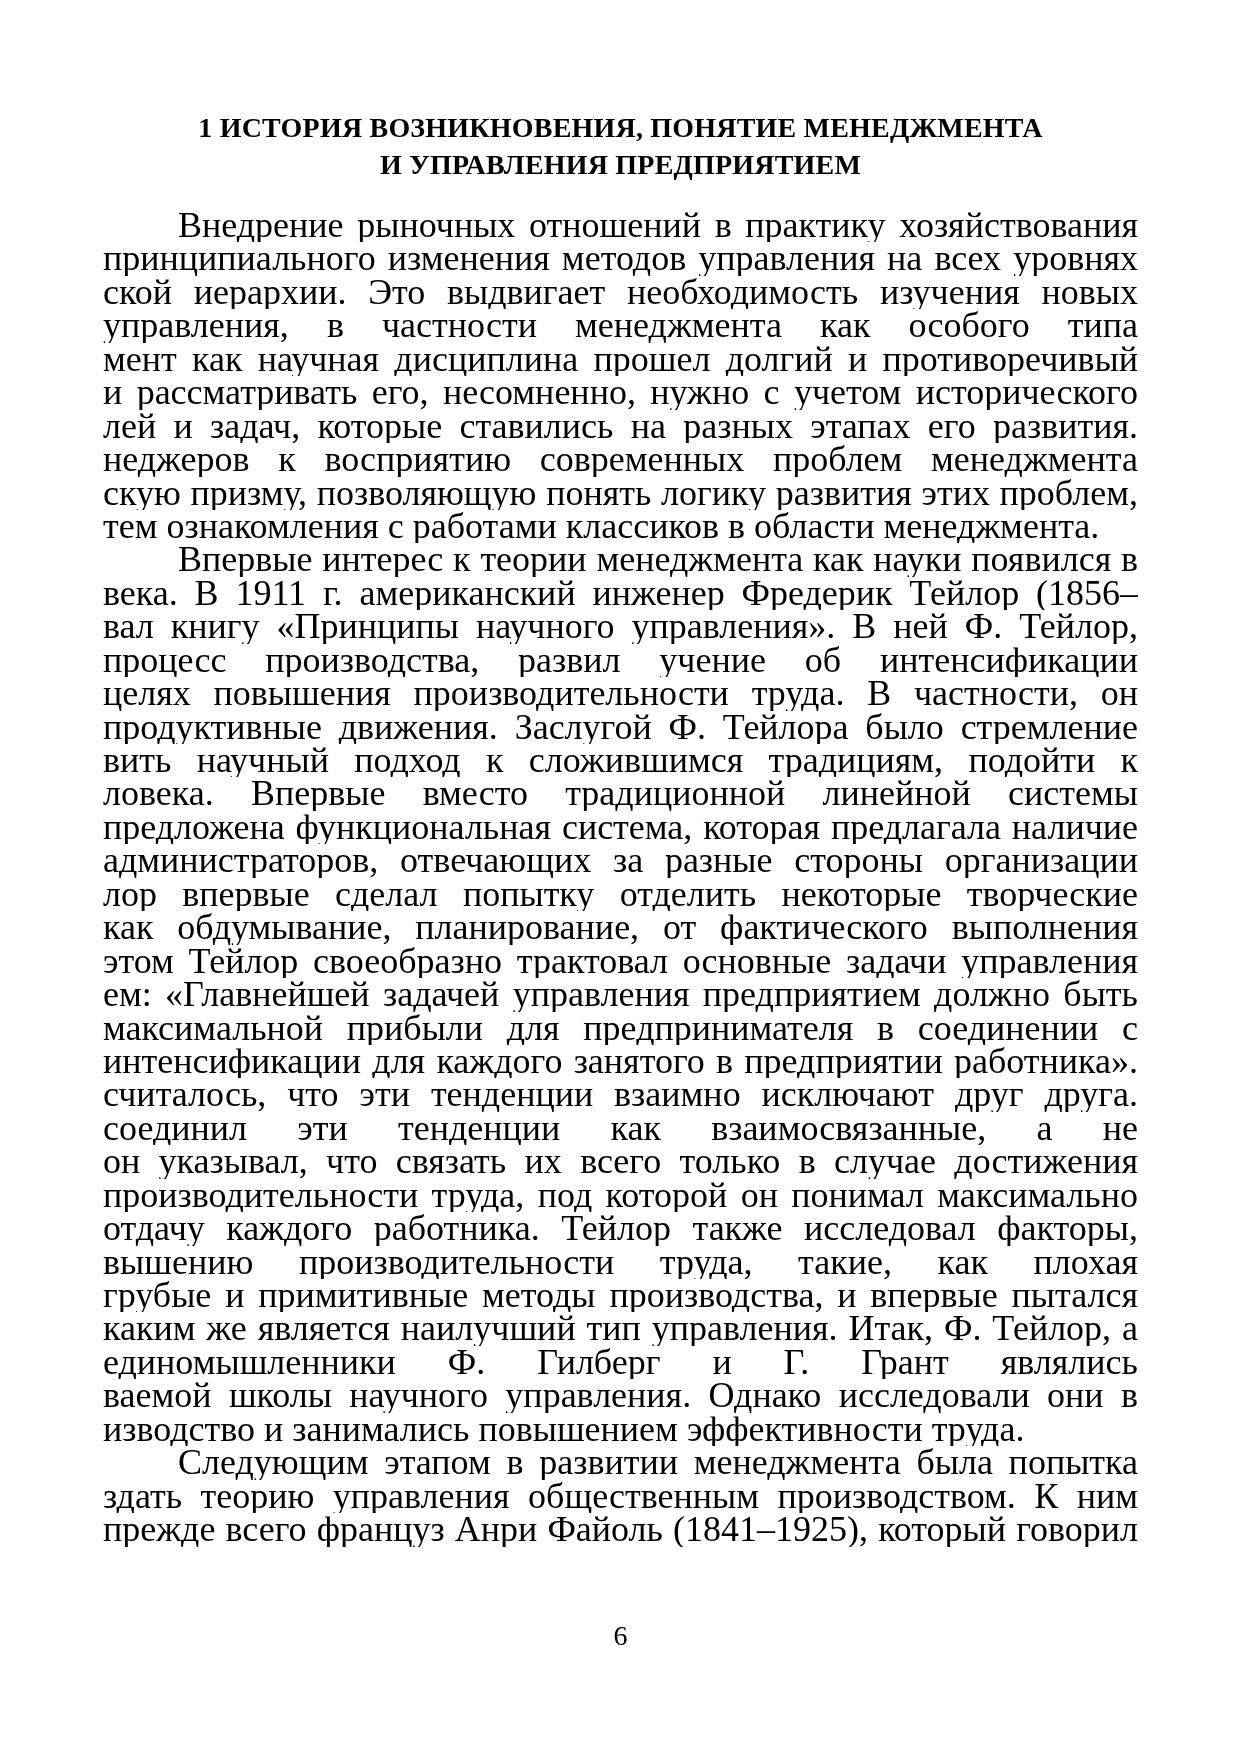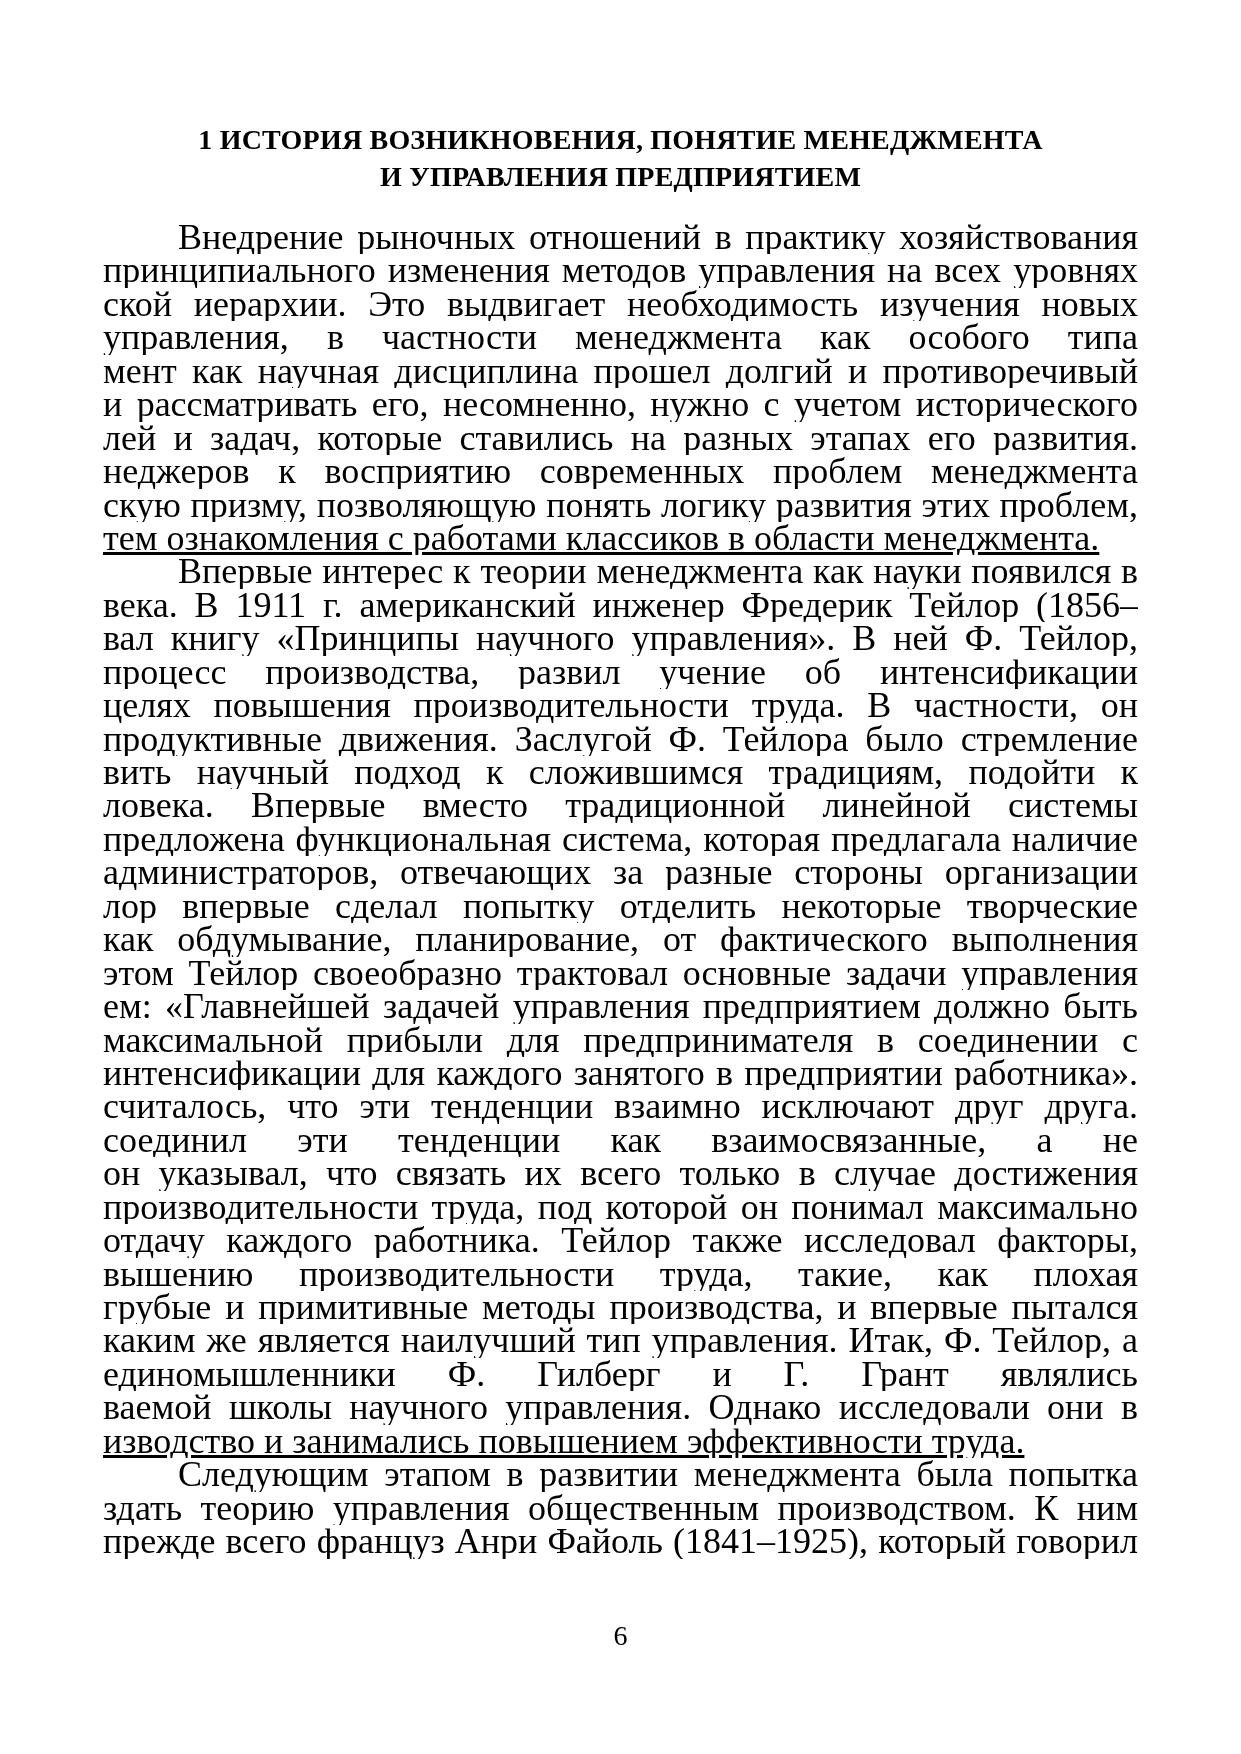--- a/index.html
+++ b/index.html
@@ -14,21 +14,20 @@
     background: #ffffff;
     color: #000000;
     font-family: "Liberation Serif", "DejaVu Serif", serif;
     overflow: hidden;
   }
   .content {
     position: absolute;
     left: 103px;
     top: 109px;
     width: 1035px;
-    margin-top: 12px;
   }
   .title {
     margin: 0;
     font-size: 28px;
     font-weight: bold;
     line-height: 37px;
     text-align: center;
     letter-spacing: 0.2px;
   }
   .title-line {
@@ -47,21 +46,20 @@
     text-align: justify;
     text-align-last: justify;
     height: 33.45px;
     overflow: hidden;
   }
   .line.first {
     text-indent: 75px;
   }
   .line.last {
     text-align-last: left;
-    text-decoration: underline;
   }
   .page-number {
     position: absolute;
     top: 1619px;
     left: 0;
     width: 100%;
     text-align: center;
     font-size: 28px;
     line-height: 33px;
   }

